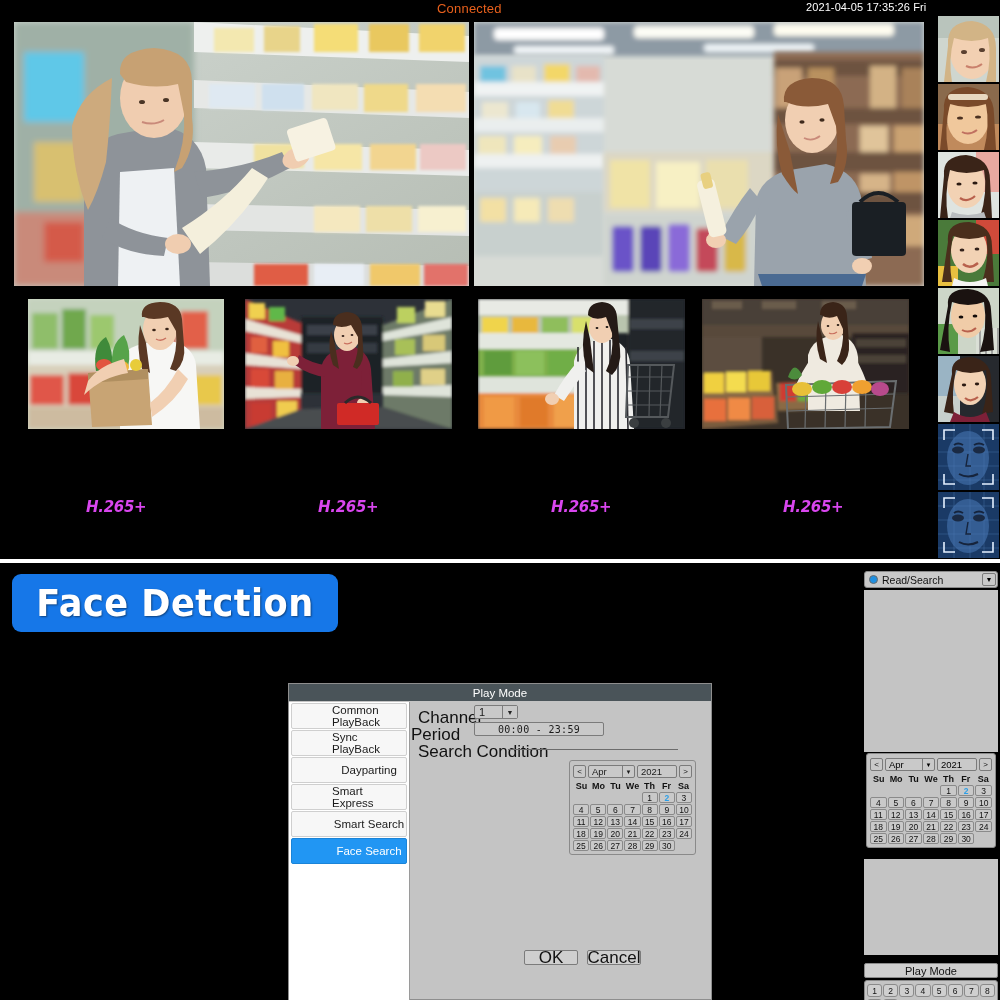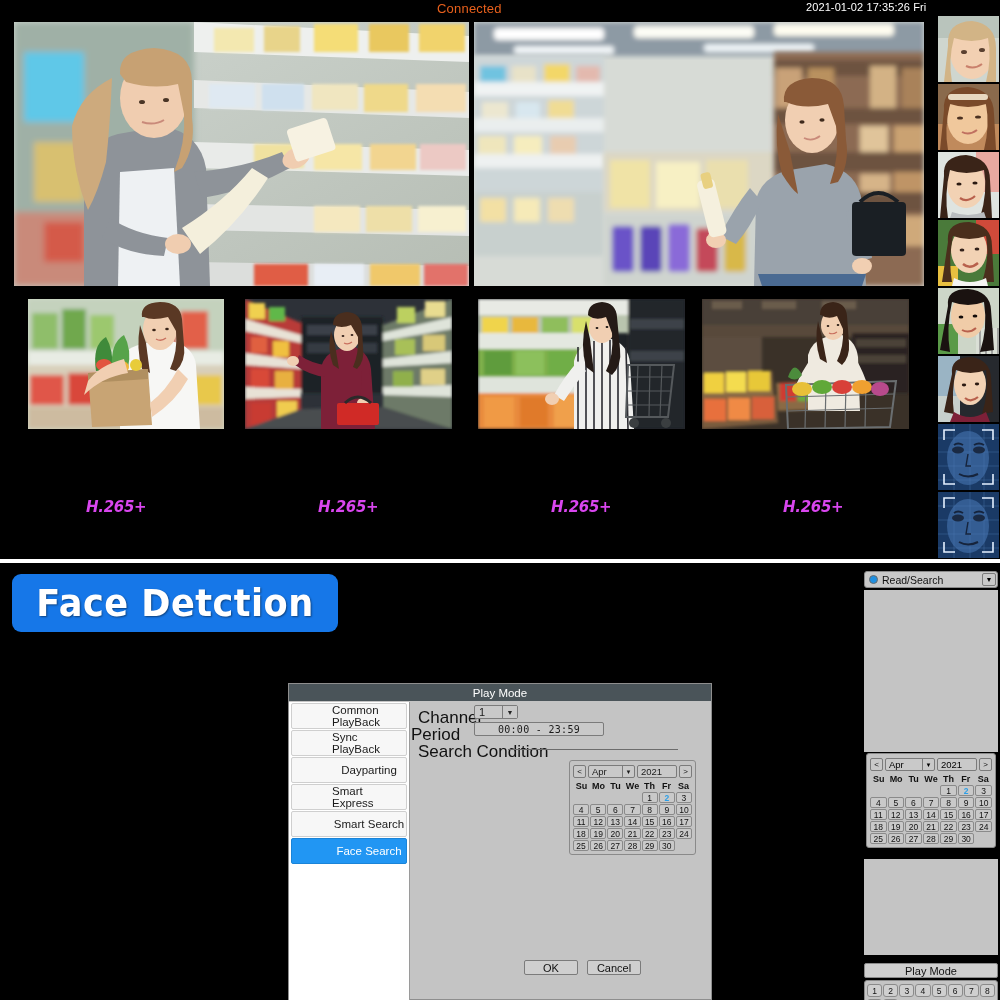--- a/index.html
+++ b/index.html
@@ -207,21 +207,21 @@
   }
   .cal-day.blank { background: transparent; border-color: transparent; }
   .cal-day.sel { color: #2b9fe8; font-weight: bold; }
 
   #dlg-calendar { position: absolute; left: 158px; top: 58px; width: 127px; }
 
   .dlg-btn {
     position: absolute; width: 54px; height: 15px;
     background: #cfcfcf; border: 1px solid #7b7b7b; border-radius: 2px;
     display: flex; align-items: center; justify-content: center;
-    font-size: 11px; color: #111; margin-top: 10px;
+    font-size: 17px; color: #111;
   }
   #btn-ok     { left: 113px; top: 248px; }
   #btn-cancel { left: 176px; top: 248px; }
 
   
   #ctrl-panel {
     position: absolute; left: 862px; top: 4px;
     width: 138px; height: 433px;
     background: #000;
   }
@@ -268,21 +268,21 @@
     font-size: 8.5px; color: #111;
   }
 </style>
 </head>
 <body>
 
 <div id="live-section">
 
   <div id="status-bar">
     <div id="status-connected">Connected</div>
-    <div id="status-datetime">2021-01-02 17:35:26 Fri</div>
+    <div id="status-datetime">2021-04-05 17:35:26 Fri</div>
   </div>
 
   <div id="cam-grid">
 
     <div class="cam" id="cam1">
       <svg class="cam-img" viewBox="0 0 455 264" preserveAspectRatio="none">
         <defs>
           <linearGradient id="g1bg" x1="0" y1="0" x2="1" y2="1">
             <stop offset="0" stop-color="#cfd6d0"></stop>
               <stop offset="1" stop-color="#b6bdb4"></stop>

